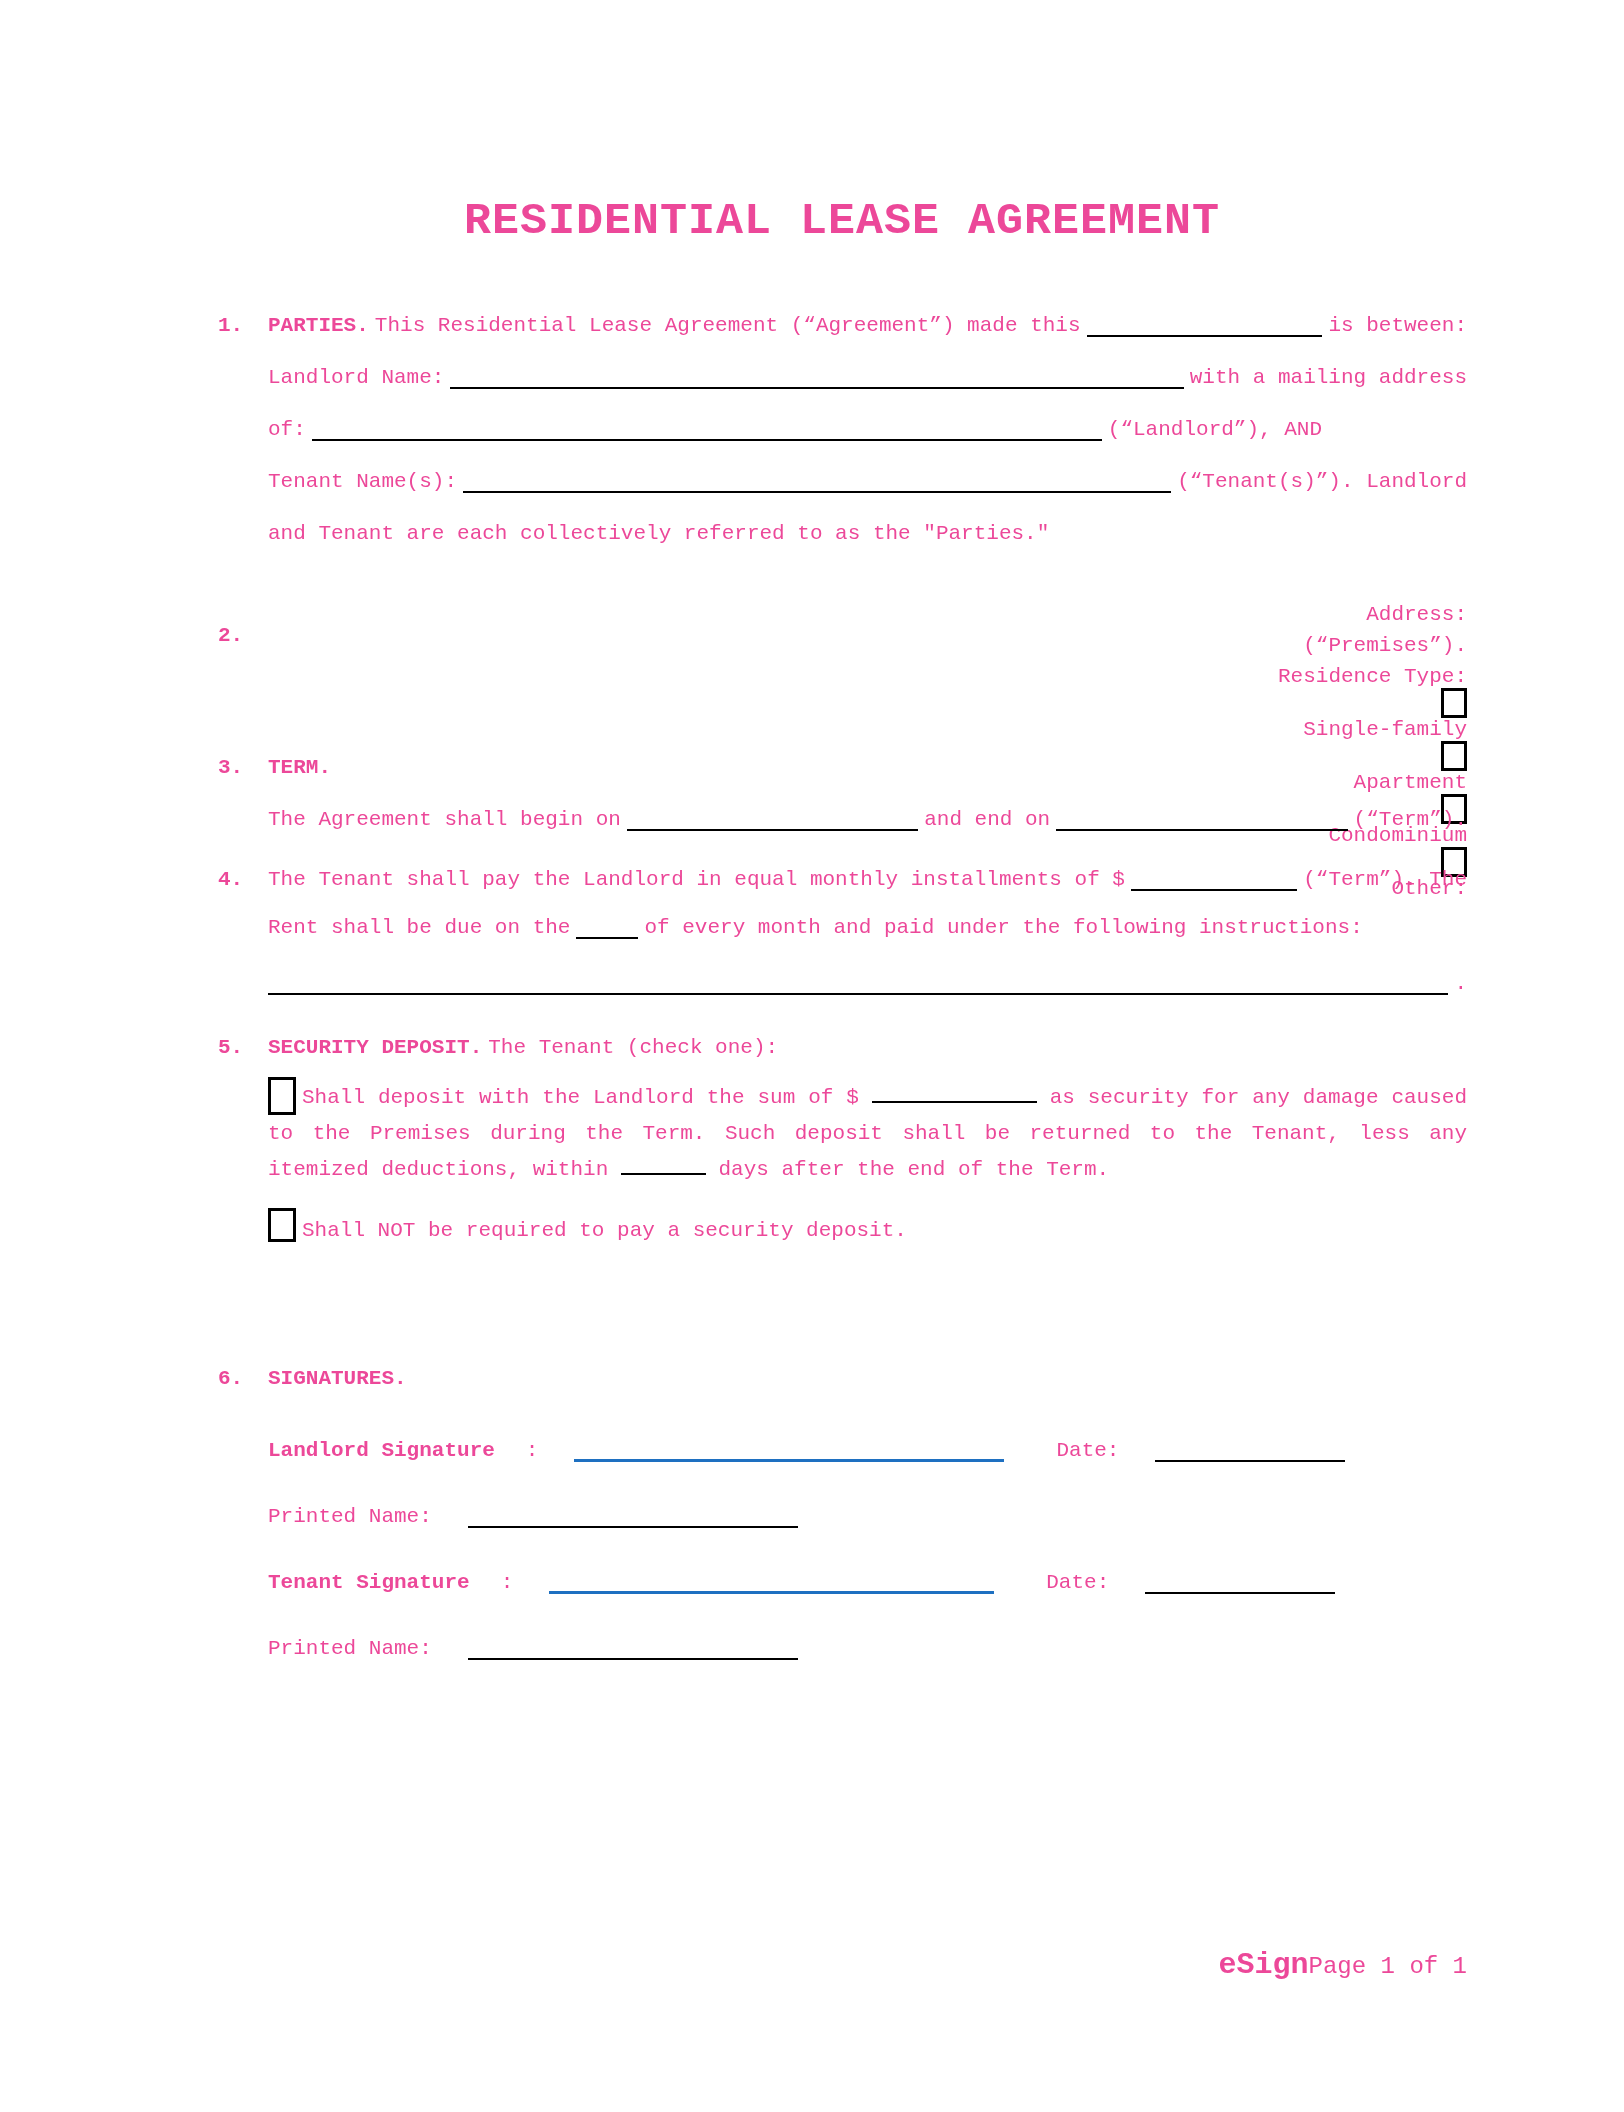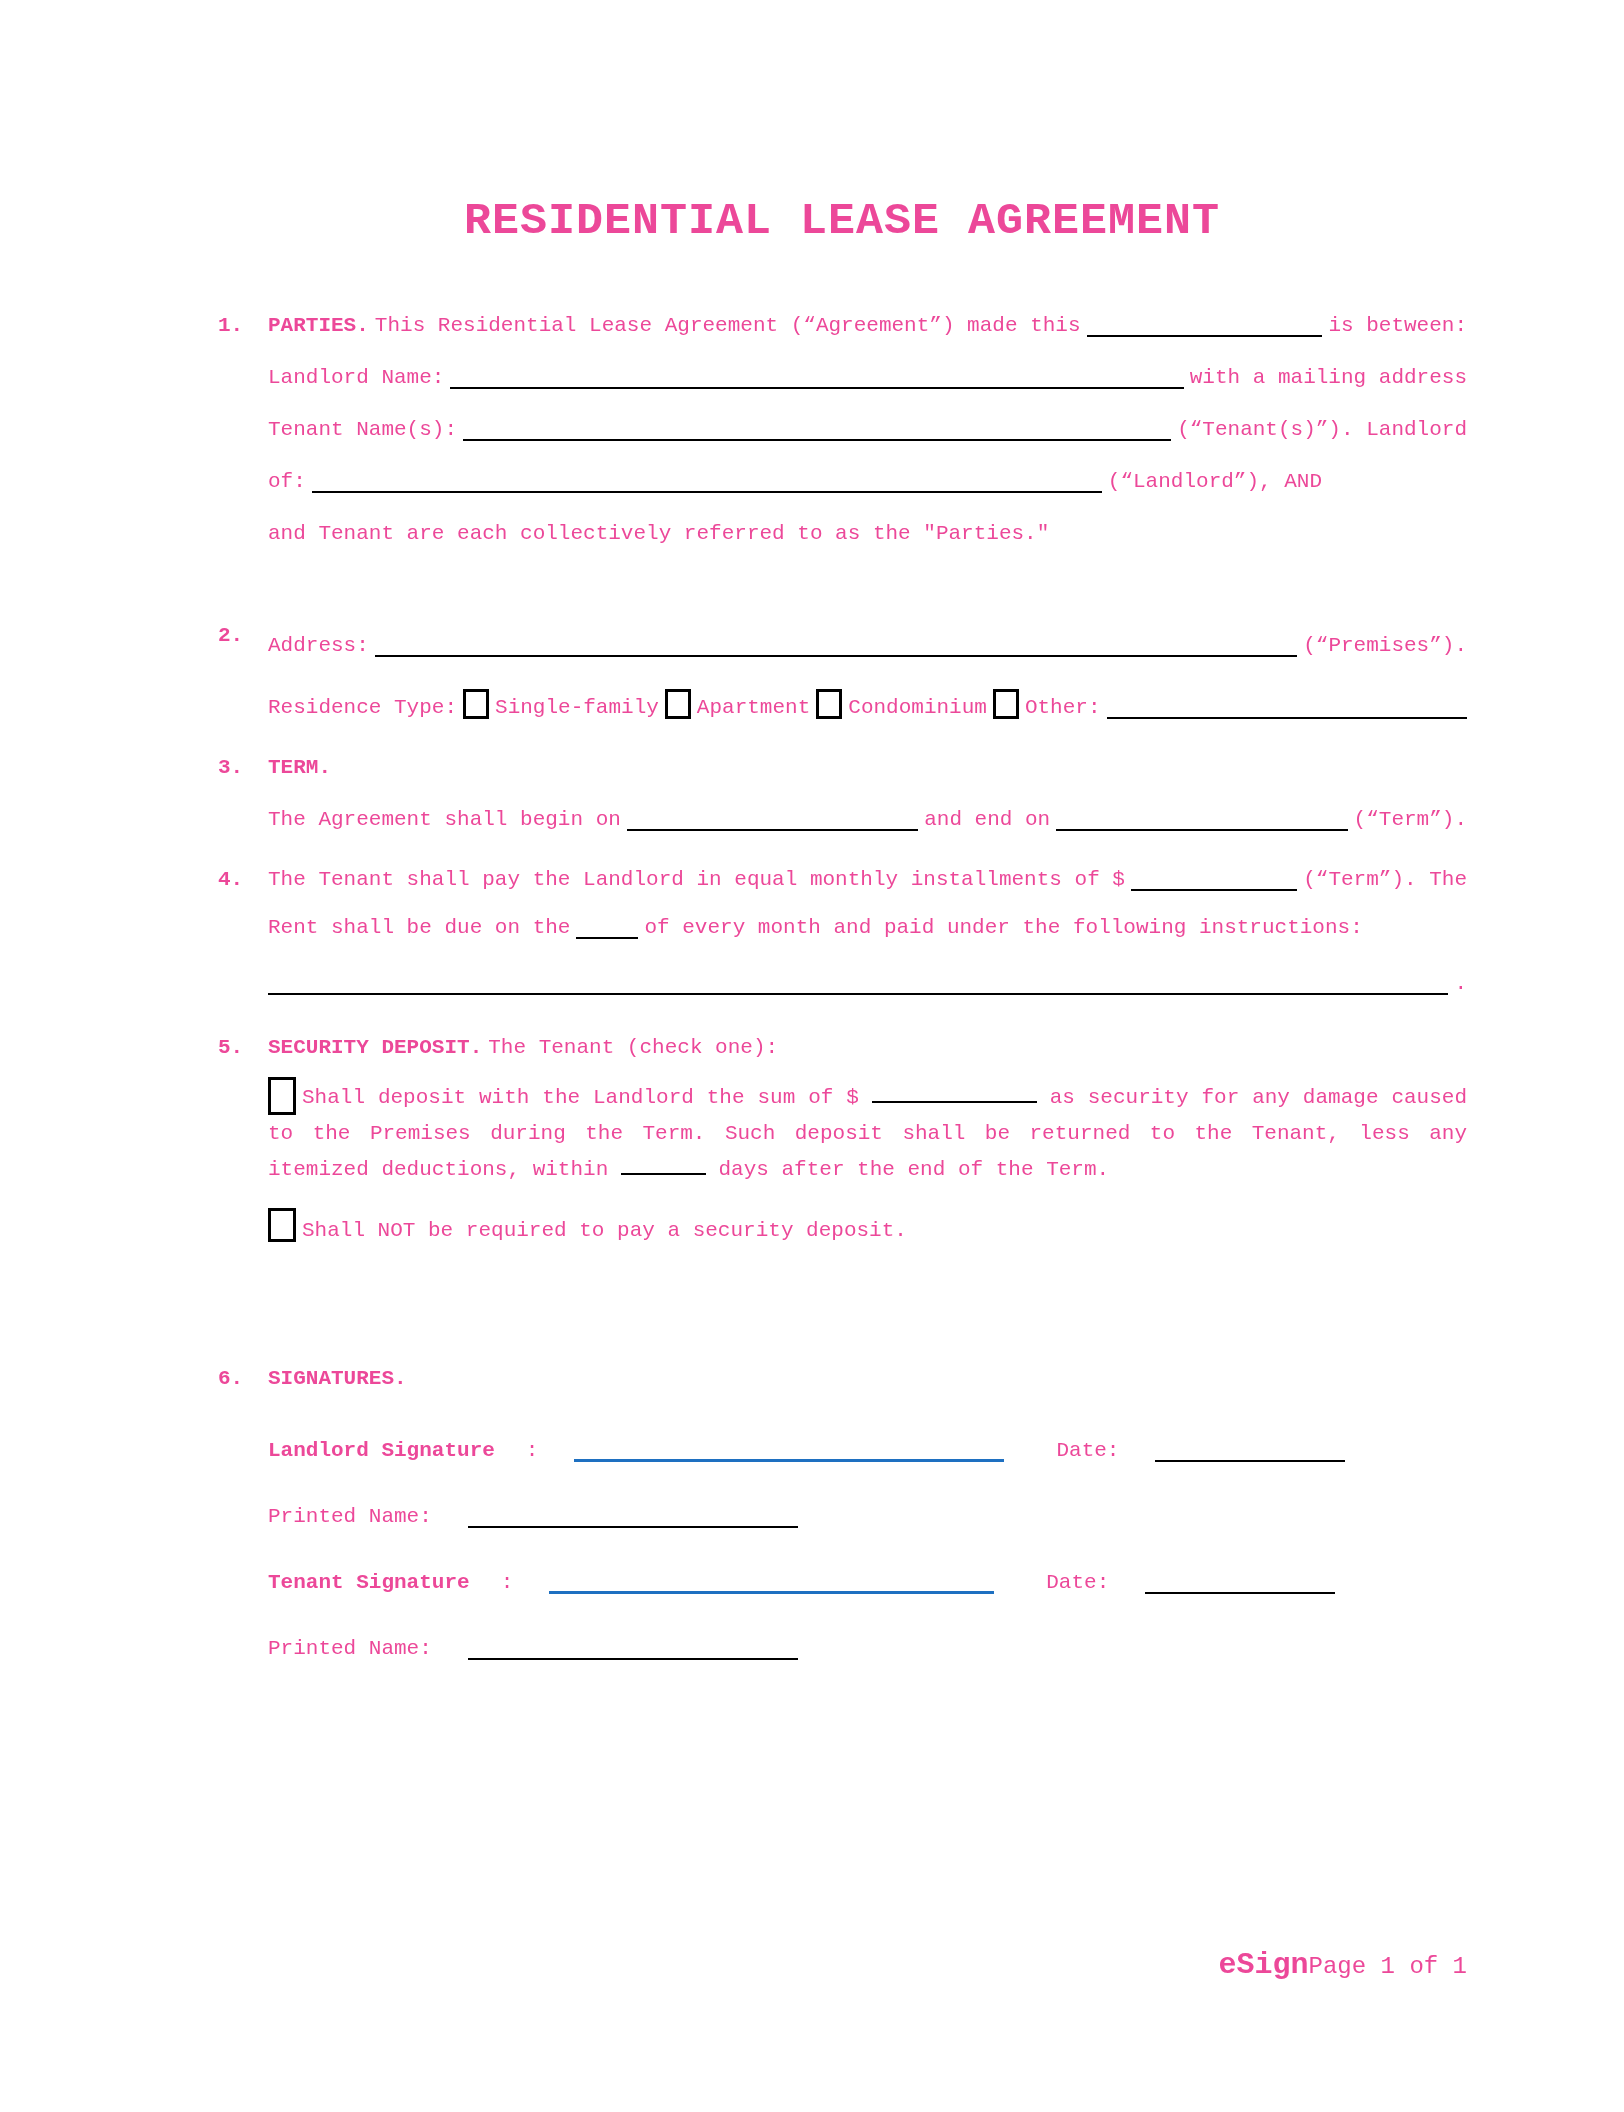--- a/index.html
+++ b/index.html
@@ -38,21 +38,21 @@
   .fline {
     display: flex;
     align-items: flex-end;
     height: 52px;
     padding-bottom: 8px;
     column-gap: 6px;
   }
   .fline > span { white-space: nowrap; }
   .h48 { height: 48px; }
   .h56 { height: 56px; }
-  .h62 { height: 62px; }
+  .h62 { height: 62px; flex-direction: column; }
   .h66 { height: 66px; gap: 36px; }
   .blank {
     border-bottom: 2px solid #000000;
     height: 0;
     flex: 0 0 auto;
     align-self: flex-end;
   }
   .blank.grow { flex: 1 1 60px; }
   .blank.blue { border-bottom: 3px solid #1e70c1; }
   .iblank {
@@ -107,28 +107,28 @@
           <span>This Residential Lease Agreement (“Agreement”) made this</span>
           <span class="blank grow"></span>
           <span>is between:</span>
         </div>
         <div class="fline">
           <span>Landlord Name:</span>
           <span class="blank grow"></span>
           <span>with a mailing address</span>
         </div>
         <div class="fline">
-          <span>Tenant Name(s):</span>
-          <span class="blank grow"></span>
-          <span>(“Tenant(s)”). Landlord</span>
-        </div>
-        <div class="fline">
           <span>of:</span>
           <span class="blank" style="width:790px;"></span>
           <span>(“Landlord”), AND</span>
+        </div>
+        <div class="fline">
+          <span>Tenant Name(s):</span>
+          <span class="blank grow"></span>
+          <span>(“Tenant(s)”). Landlord</span>
         </div>
         <div class="fline">
           <span>and Tenant are each collectively referred to as the "Parties."</span>
         </div>
       </div>
     </div>
 
     <div class="section" style="margin-top:50px;">
       <div class="num">2.</div>
       <div class="sec-body">

